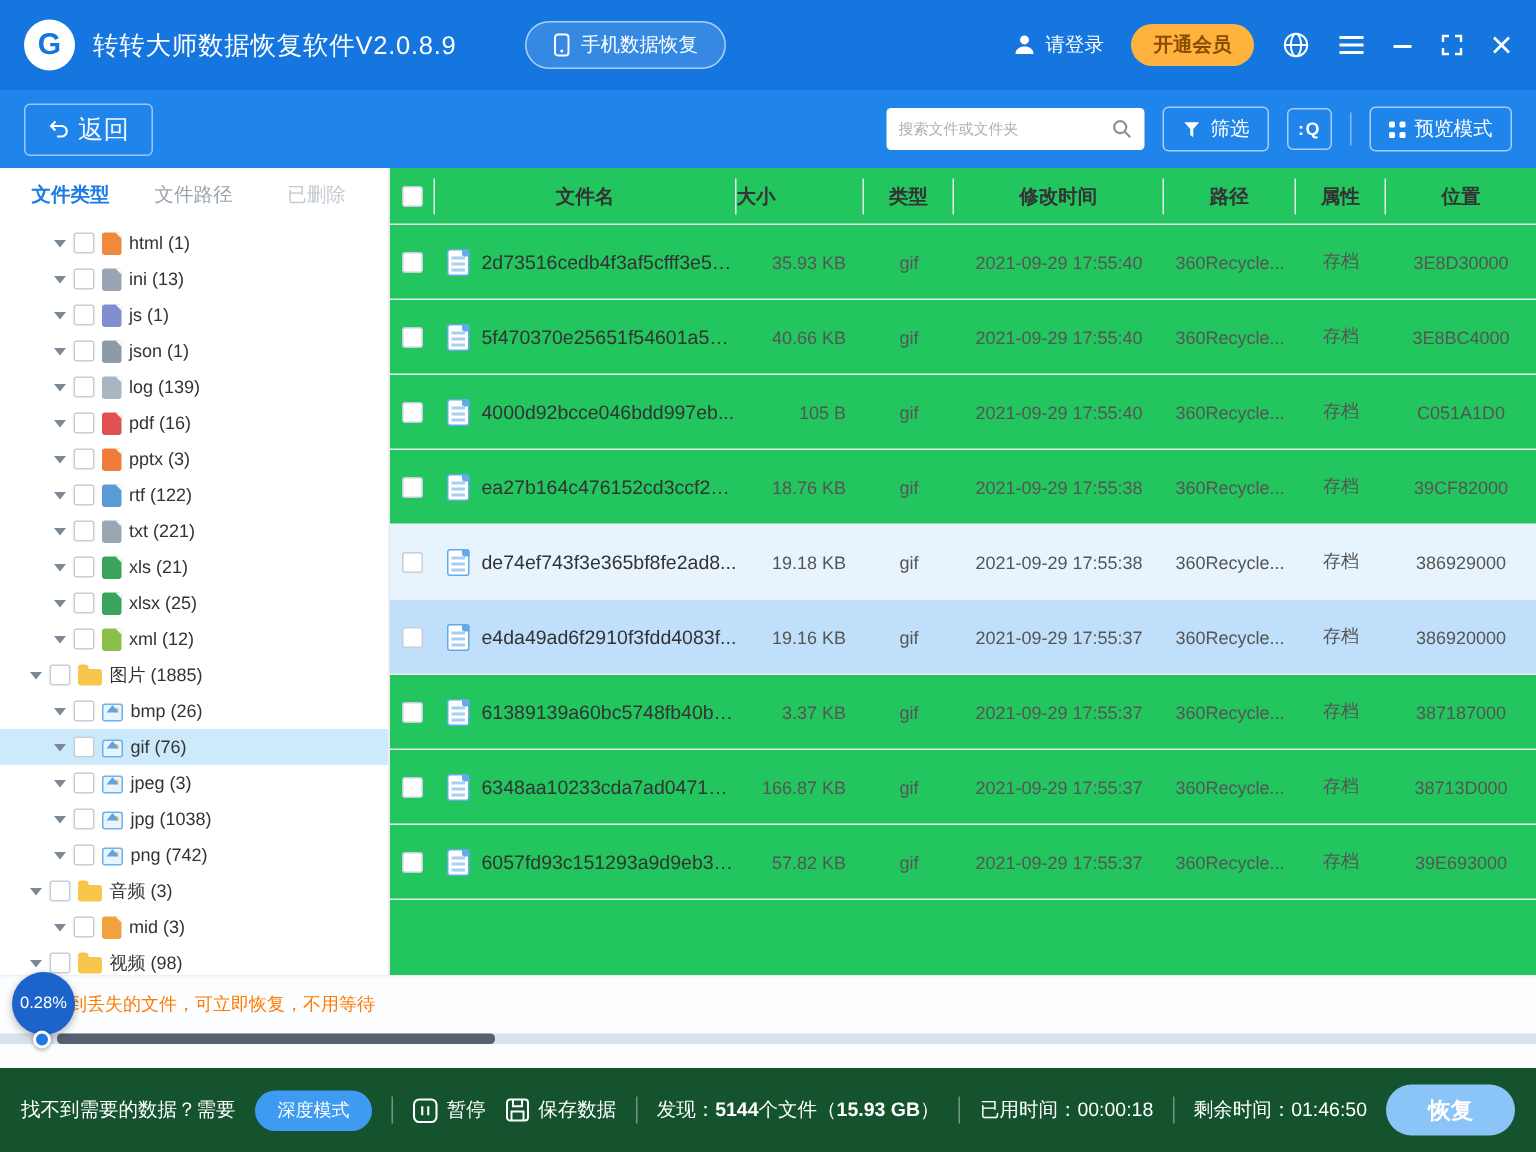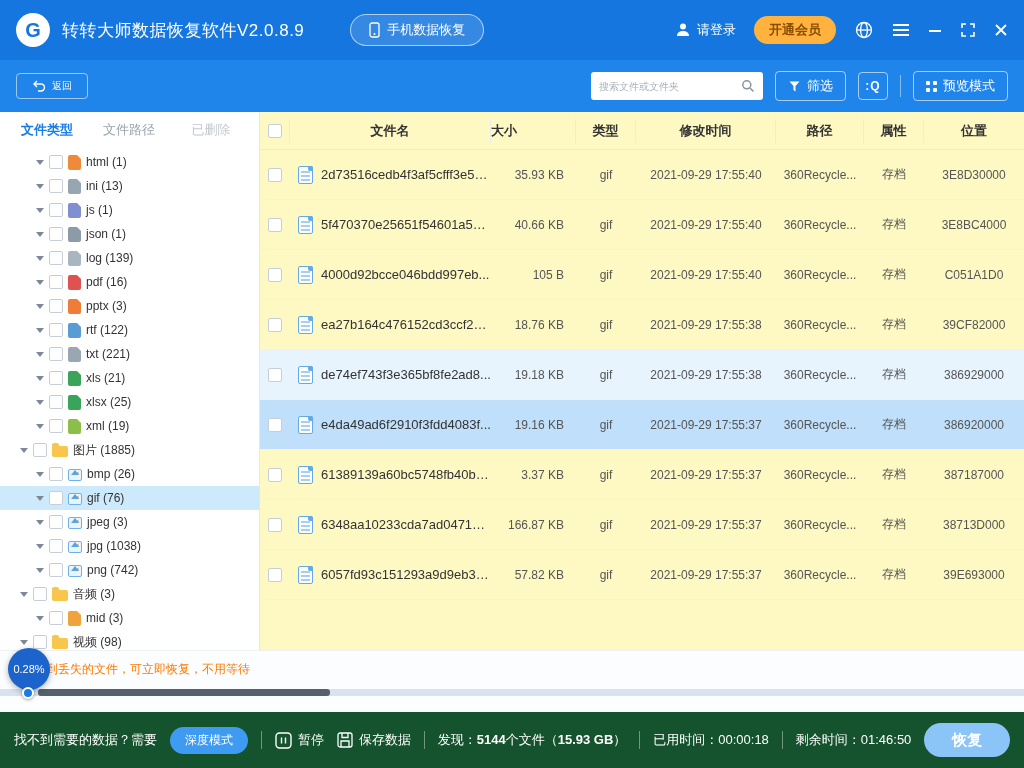--- a/index.html
+++ b/index.html
@@ -12,21 +12,21 @@
   .app-title{color:#fff;font-size:17px;letter-spacing:.5px}
   .phone-btn{margin-left:34px;background:rgba(255,255,255,.14);border:1px solid rgba(255,255,255,.6);
         color:#fff;border-radius:16px;padding:6px 18px;font-size:13px;display:flex;gap:7px;align-items:center;cursor:pointer}
   .tb-right{margin-left:auto;display:flex;align-items:center;gap:18px}
   .login{color:#fff;font-size:13px;display:flex;align-items:center;gap:6px;cursor:pointer}
   .vip-btn{background:#ffb33e;color:#8a4d00;font-size:13px;padding:5px 15px;border-radius:14px;font-weight:bold;cursor:pointer}
   .icon-btn{display:flex;align-items:center;justify-content:center;cursor:pointer}
   
   .toolbar{height:52px;background:#2085ea;display:flex;align-items:center;padding:0 16px}
   .back-btn{border:1px solid rgba(255,255,255,.55);color:rgba(255,255,255,.95);border-radius:4px;
-        padding:5px 15px;font-size:10px;display:flex;gap:6px;align-items:center;cursor:pointer}
+        padding:5px 15px;font-size:17px;display:flex;gap:6px;align-items:center;cursor:pointer}
   .tools-right{margin-left:auto;display:flex;align-items:center;gap:12px}
   .search{background:#fff;border-radius:3px;height:28px;display:flex;align-items:center;padding:0 8px;width:172px}
   .search input{border:0;outline:0;flex:1;font-size:10px;color:#333;background:transparent}
   .search input::placeholder{color:#a8b1ba}
   .pill-btn{border:1px solid rgba(255,255,255,.6);border-radius:4px;color:#fff;font-size:13px;
         padding:5px 12px;display:flex;gap:6px;align-items:center;cursor:pointer}
   .rq-btn{border:1px solid rgba(255,255,255,.6);border-radius:4px;color:#fff;font-size:12px;
         width:30px;height:28px;font-weight:bold;letter-spacing:1px}
   .vline{width:1px;height:22px;background:rgba(255,255,255,.45)}
   .grid-ico{display:grid;grid-template-columns:4px 4px;gap:3px}
@@ -51,21 +51,21 @@
   .k-log{background:#a9b5c0}.k-pdf{background:#e05252}.k-pptx{background:#ef7d3a}.k-rtf{background:#5b9bd5}
   .k-txt{background:#9aa7b3}.k-xls{background:#3aa55a}.k-xml{background:#8bbf4a}.k-audio{background:#f0a23c}
   .fico.k-folder{width:16px;height:11px;background:#f8c64a;border-radius:1px 2px 2px 2px;margin-top:3px}
   .fico.k-folder::before{content:"";position:absolute;top:-3px;left:0;width:7px;height:3px;background:#f8c64a;border-radius:2px 2px 0 0}
   .fico.k-folder::after{display:none}
   .fico.k-img{width:14px;height:12px;background:#eaf4fd;border:1px solid #6fb1ec;margin-top:1px}
   .fico.k-img::before{content:"";position:absolute;right:2px;top:2px;width:3px;height:3px;border-radius:50%;background:#f2b33c}
   .fico.k-img::after{content:"";position:absolute;left:2px;bottom:1px;width:0;height:0;border-top:0;
         border-left:4px solid transparent;border-right:4px solid transparent;border-bottom:5px solid #5aa3e6}
   
-  .table{flex:1;display:flex;flex-direction:column;background:#fef9c3;overflow:hidden}
+  .table{flex:1;display:flex;flex-direction:column;background:#22c55e;overflow:hidden}
   .thead{display:flex;height:38px;flex:0 0 38px;align-items:center;border-bottom:1px solid #e6eaee;
         font-size:13px;color:#333;font-weight:bold}
   .hb{border-right:1px solid #e8ecef;height:24px;line-height:24px}
   .c-cb{width:30px;flex:0 0 30px;display:flex;justify-content:center;align-items:center}
   .c-name{flex:1;display:flex;align-items:center;gap:8px;padding-left:8px;font-size:13px;color:#333;overflow:hidden;white-space:nowrap}
   .hname{flex:1;text-align:center;padding-left:0;display:block}
   .c-size{width:85px;flex:0 0 85px;text-align:right;padding-right:12px}
   .c-type{width:60px;flex:0 0 60px;text-align:center}
   .c-time{width:140px;flex:0 0 140px;text-align:center}
   .c-path{width:88px;flex:0 0 88px;text-align:center}
@@ -271,21 +271,21 @@
         <div class="titem lvl2">
           <span class="tri"></span>
           <span class="cb"></span>
           <span class="fico k-xls"></span>
           <span class="tlabel">xlsx (25)</span>
         </div>
         <div class="titem lvl2">
           <span class="tri"></span>
           <span class="cb"></span>
           <span class="fico k-xml"></span>
-          <span class="tlabel">xml (19)</span>
+          <span class="tlabel">xml (12)</span>
         </div>
         <div class="titem lvl1">
           <span class="tri"></span>
           <span class="cb"></span>
           <span class="fico k-folder"></span>
           <span class="tlabel">图片 (1885)</span>
         </div>
         <div class="titem lvl2">
           <span class="tri"></span>
           <span class="cb"></span>

